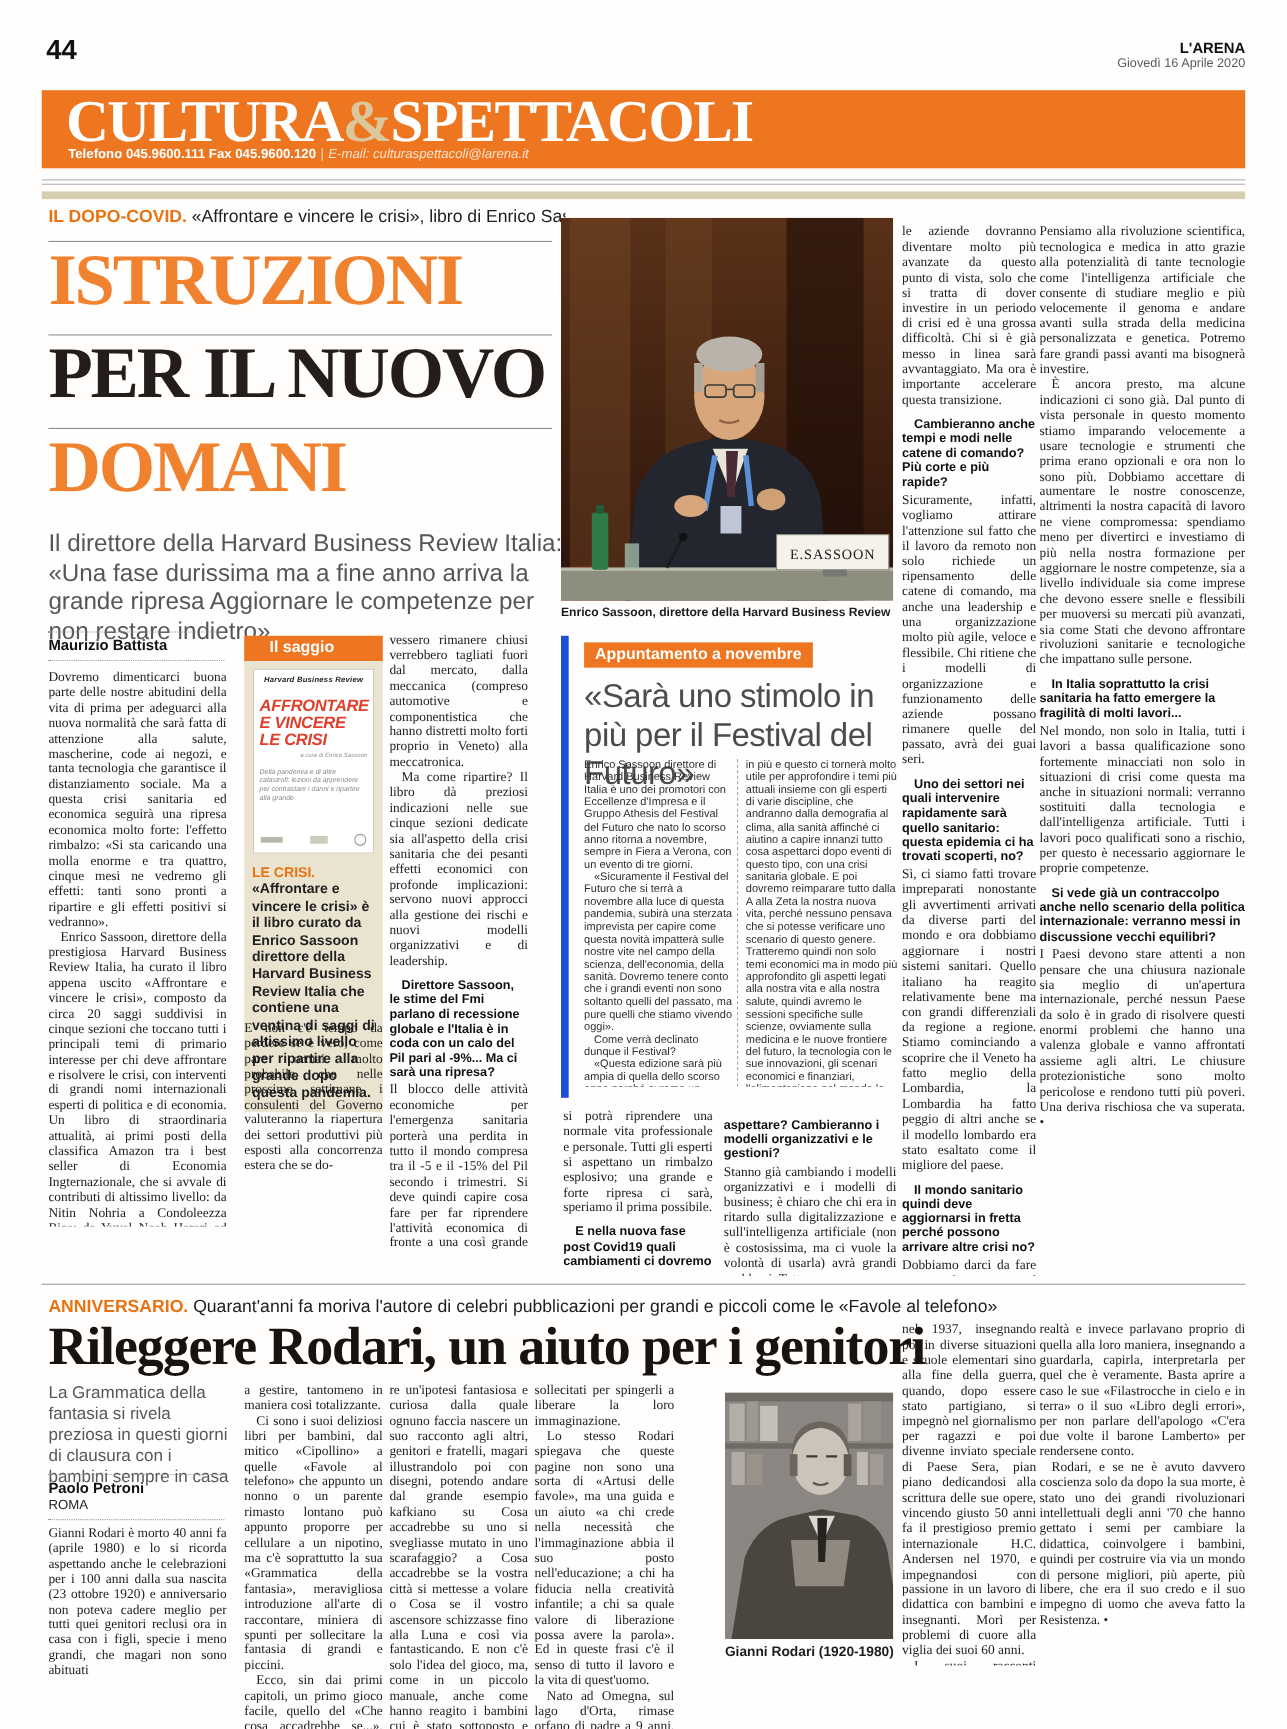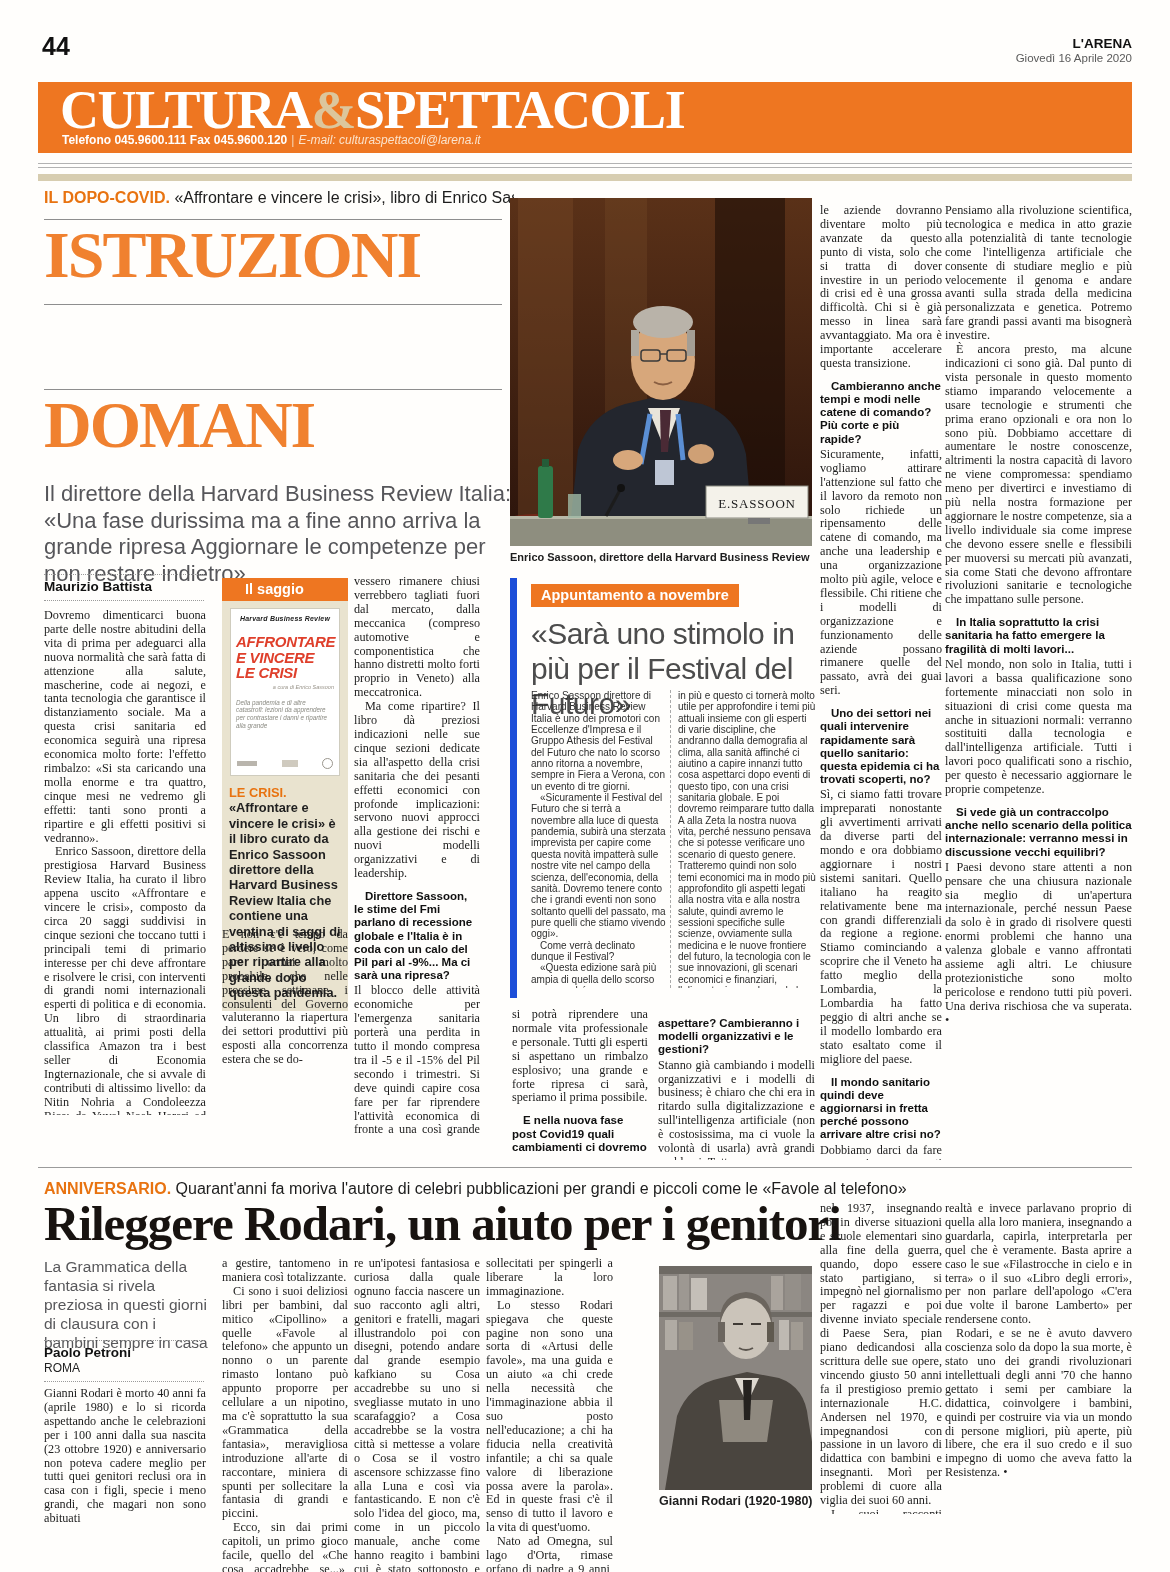--- a/index.html
+++ b/index.html
@@ -110,20 +110,21 @@
     <div class="banner-contact"><span class="bc-bold">Telefono 045.9600.111 Fax 045.9600.120</span><span class="bc-sep">|</span><span class="bc-mail">E-mail: culturaspettacoli@larena.it</span></div>
   </div>
   <div class="abs rule-double"></div>
   <div class="abs band-beige"></div>
 
   <div class="abs kicker" style="left:44px;top:189px;width:470px;"><span class="kick-label">IL DOPO-COVID.</span> <span>«Affrontare e vincere le crisi», libro di Enrico Sassoon</span></div>
 
   <div class="abs hrule" style="top:219px;"></div>
   <div class="abs hl hl-orange" style="top:222px;">ISTRUZIONI</div>
   <div class="abs hrule" style="top:304px;"></div>
+  <div class="abs hl hl-dark" style="top:307px;">PER IL NUOVO</div>
   <div class="abs hrule" style="top:389px;"></div>
   <div class="abs hl hl-orange" style="top:392px;">DOMANI</div>
 
   <div class="abs subhead">Il direttore della Harvard Business Review Italia: «Una fase durissima ma a fine anno arriva la grande ripresa Aggiornare le competenze per non restare indietro»</div>
 
   <div class="abs photo1">
     <svg width="302" height="348" viewBox="0 0 302 348">
       <defs>
         <linearGradient id="g1" x1="0" y1="0" x2="0" y2="1">
           <stop offset="0" stop-color="#5a3118"></stop>

